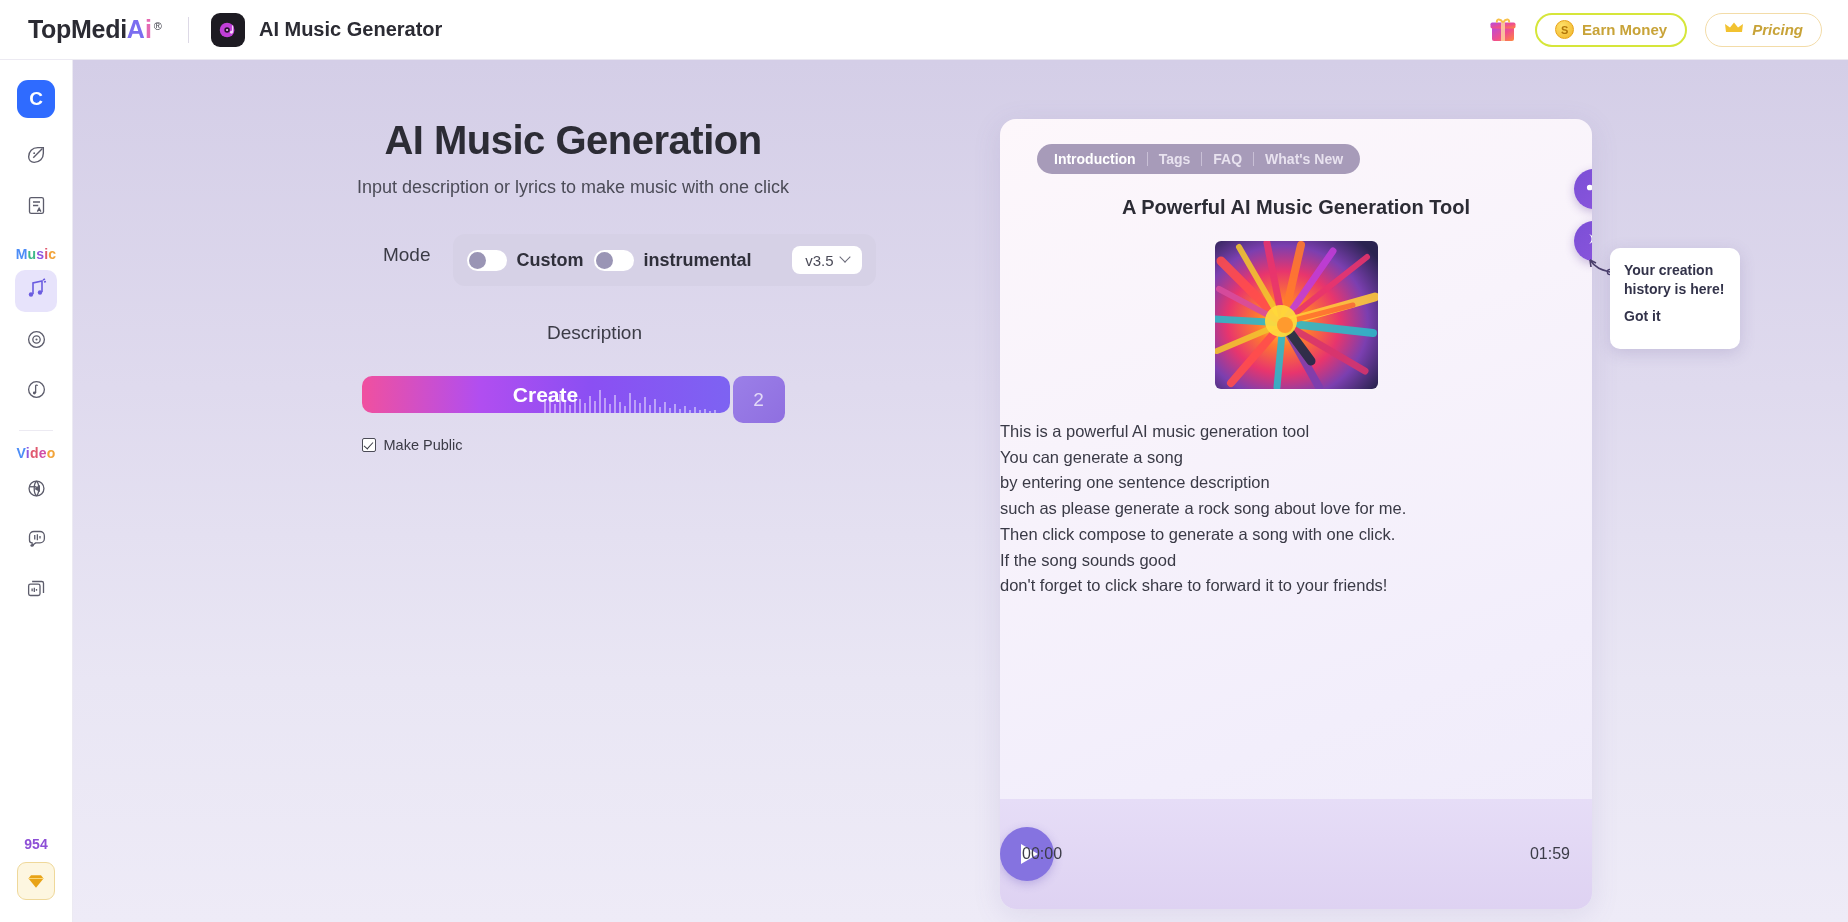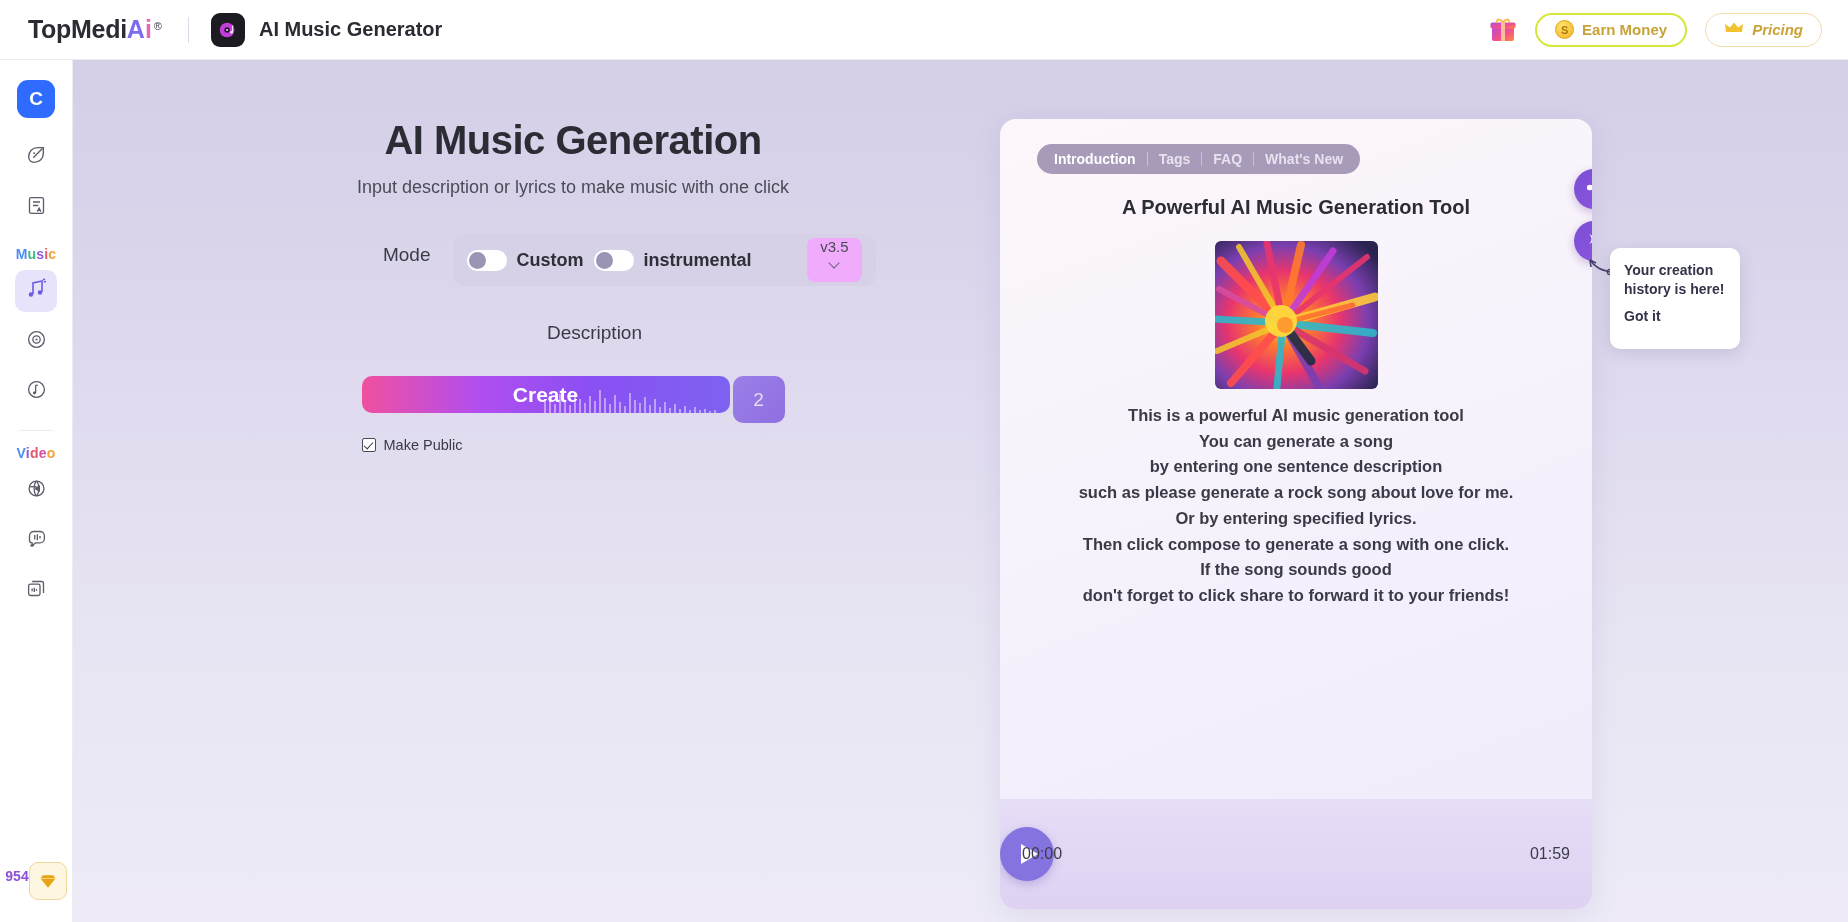--- a/index.html
+++ b/index.html
@@ -57,21 +57,21 @@
   }
   .sb-item {
     width: 42px; height: 42px; border-radius: 10px; margin-bottom: 8px;
     display: flex; align-items: center; justify-content: center; cursor: pointer;
   }
   .sb-item.active { background: #e7e3fb; }
   .sb-label {
     font-size: 14px; font-weight: 700; margin: 10px 0 8px; cursor: default; letter-spacing: .2px;
   }
   .sb-sep { width: 34px; height: 1px; background: #eceaf2; margin: 10px 0 4px; }
-  .sb-bottom { margin-top: auto; display: flex; flex-direction: row; align-items: center; padding-bottom: 22px; }
+  .sb-bottom { margin-top: auto; display: flex; flex-direction: column; align-items: center; padding-bottom: 22px; }
   .sb-count { font-size: 14px; font-weight: 700; color: #8d4fd6; margin-bottom: 10px; }
   .sb-gem {
     width: 38px; height: 38px; border-radius: 9px; background: #fdf6e0;
     border: 1.5px solid #efd89a; display:flex; align-items:center; justify-content:center; cursor:pointer;
   }
 
   
   .main {
     position: absolute; left: 73px; top: 60px; width: 1775px; height: 862px;
     background: linear-gradient(180deg, #d4cee7 0%, #dfdaee 38%, #e9e6f4 72%, #eeebf7 100%);
@@ -97,23 +97,23 @@
   .toggle {
     width: 40px; height: 21px; border-radius: 11px; background: #ffffff;
     position: relative; cursor: pointer; flex: none;
   }
   .toggle .knob {
     position: absolute; left: 2px; top: 2px; width: 17px; height: 17px;
     border-radius: 50%; background: #9a95b5;
   }
   .toggle-text { font-size: 18px; font-weight: 700; color: #2f2f3a; }
   .version-sel {
-    margin-left: auto; height: 44px; border-radius: 8px; background: #f0abfc;
+    margin-left: auto; height: 28px; border-radius: 8px; background: #ffffff;
     display: flex; align-items: center; gap: 7px; padding: 0 13px;
-    font-size: 15px; color: #4a4a57; cursor: pointer; flex-direction: column;
+    font-size: 15px; color: #4a4a57; cursor: pointer;
   }
   .chev { width: 8px; height: 8px; border-right: 1.6px solid #6b6b7a; border-bottom: 1.6px solid #6b6b7a;
           transform: rotate(45deg); position: relative; top: -3px; }
 
   .desc-box {
     width: 423px; height: 208px; border-radius: 10px;
     background: #d3cee4; padding: 14px 16px;
     font-size: 14.5px; color: #3d3d49; line-height: 1.5;
     position: relative; cursor: text;
   }
@@ -162,21 +162,21 @@
   }
   .tab { font-size: 14px; font-weight: 700; color: #e8e2ef; padding: 0 11px; cursor: pointer; }
   .tab.active { color: #ffffff; }
   .tab-div { width: 1px; height: 14px; background: #c9c0d6; }
   .card-h { text-align: center; font-size: 20px; font-weight: 700; color: #2c2c35; margin-top: 22px; }
   .art {
     width: 163px; height: 148px; margin: 22px auto 0; border-radius: 6px;
     overflow: hidden; position: relative;
   }
   .card-body {
-    margin-top: 14px; text-align: center; font-size: 16.5px; color: #3a3a46; line-height: 1.56; font-weight: bold;
+    margin-top: 30px; font-size: 16.5px; color: #3a3a46; line-height: 1.56;
   }
   .fab-col { position: absolute; right: -22px; top: 50px; display: flex; flex-direction: column; gap: 12px; z-index: 12; }
   .fab {
     width: 40px; height: 40px; border-radius: 50%; cursor: pointer;
     background: linear-gradient(135deg,#7b4fd6,#8c56dd);
     display: flex; align-items: center; justify-content: center;
     box-shadow: 0 3px 10px rgba(90,50,150,.3);
   }
   .player {
     position: absolute; left: 0; bottom: 0; width: 592px; height: 110px;
@@ -498,21 +498,20 @@
           <circle cx="66" cy="80" r="16" fill="#ffd93b" opacity=".95"></circle>
           <circle cx="70" cy="84" r="8" fill="#ff9a2e"></circle>
         </svg>
       </div>
 
       <div class="card-body">
         <div>This is a powerful AI music generation tool</div>
         <div>You can generate a song</div>
         <div>by entering one sentence description</div>
         <div>such as please generate a rock song about love for me.</div>
-        <div>Or by entering specified lyrics.</div>
         <div>Then click compose to generate a song with one click.</div>
         <div>If the song sounds good</div>
         <div>don't forget to click share to forward it to your friends!</div>
       </div>
 
       <div class="fab-col">
         <div class="fab">
           <span>
             <svg width="19" height="19" viewBox="0 0 24 24" fill="none" stroke="#fff" stroke-width="2">
               <circle cx="17.5" cy="5.5" r="2.6" fill="#fff"></circle>

